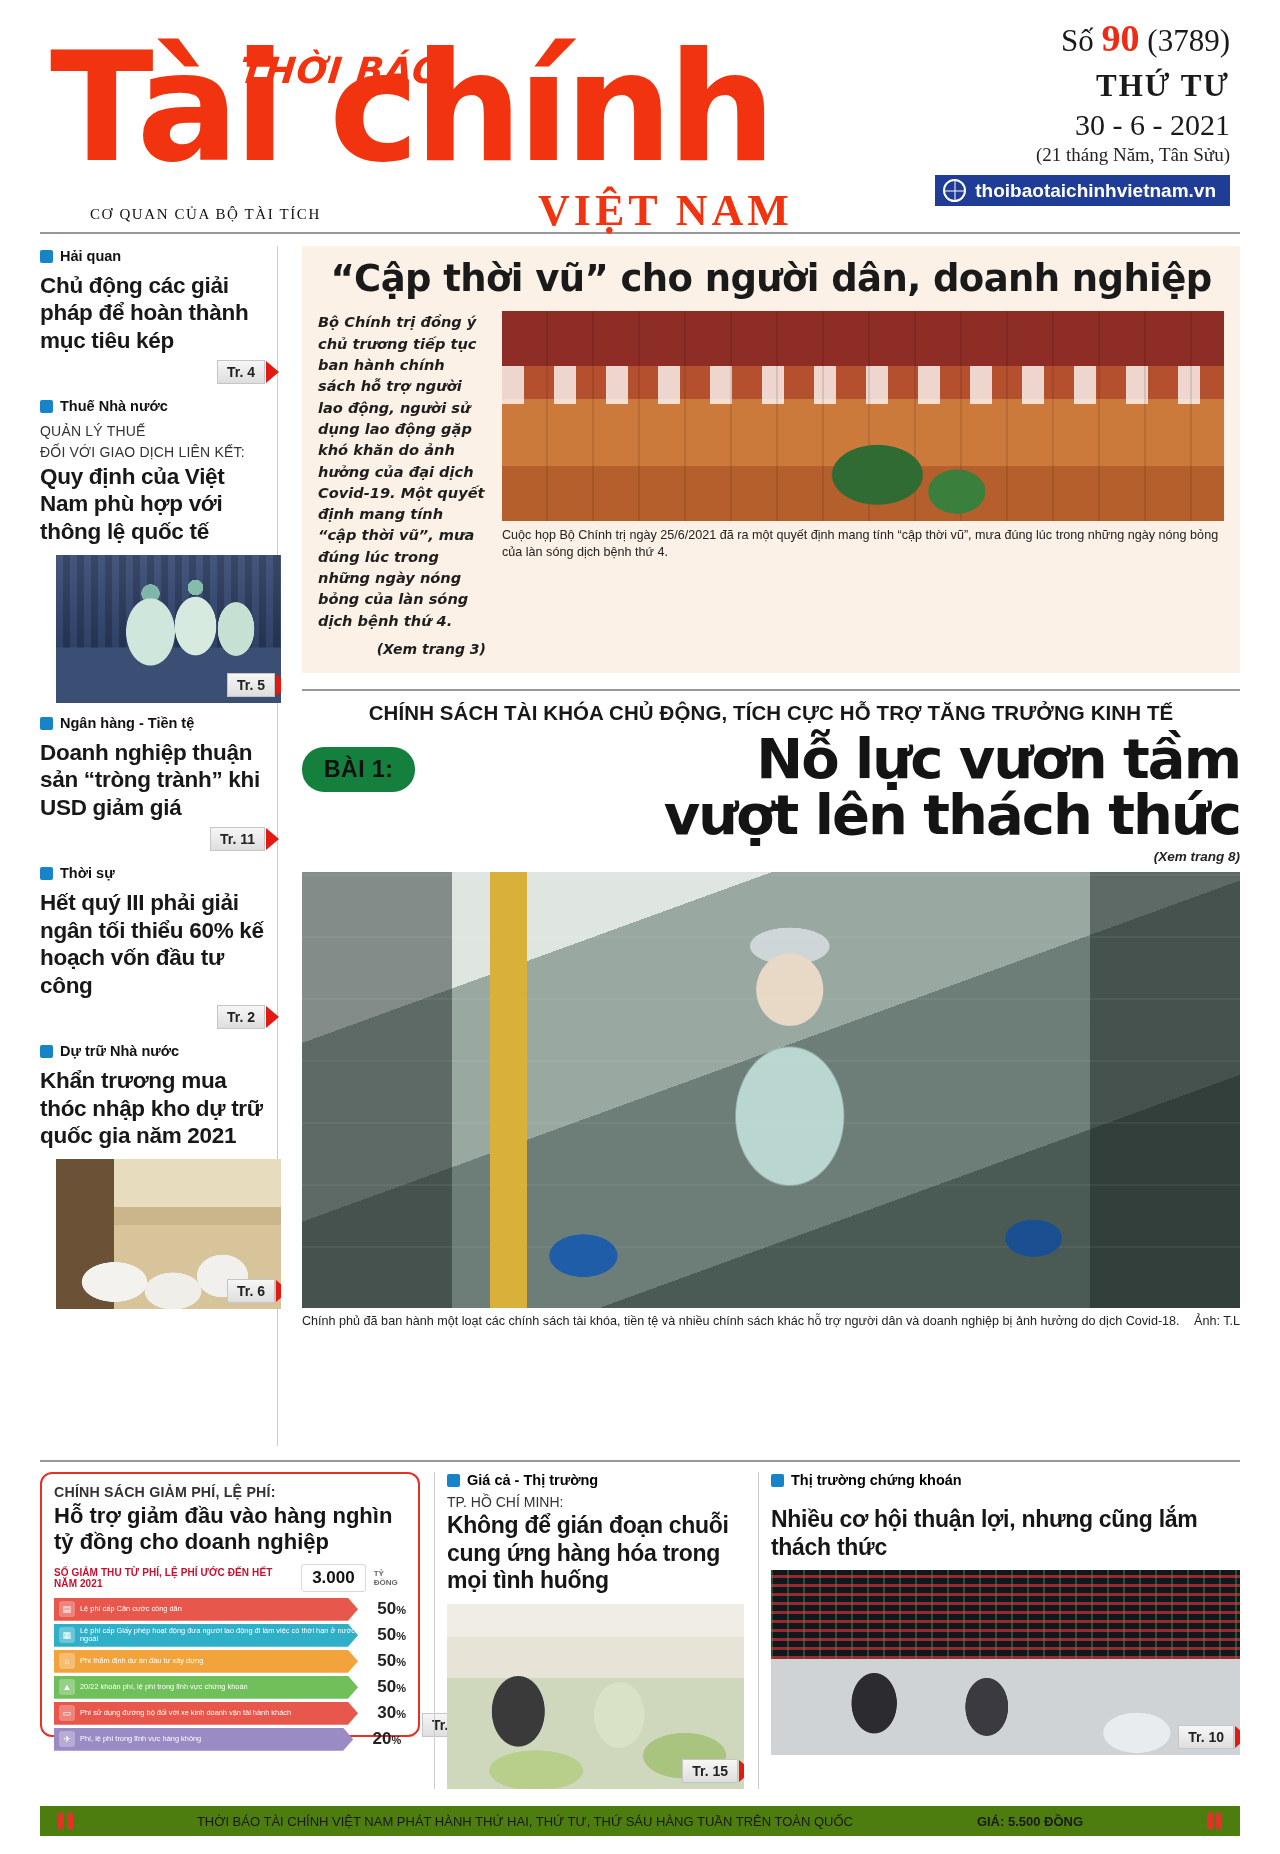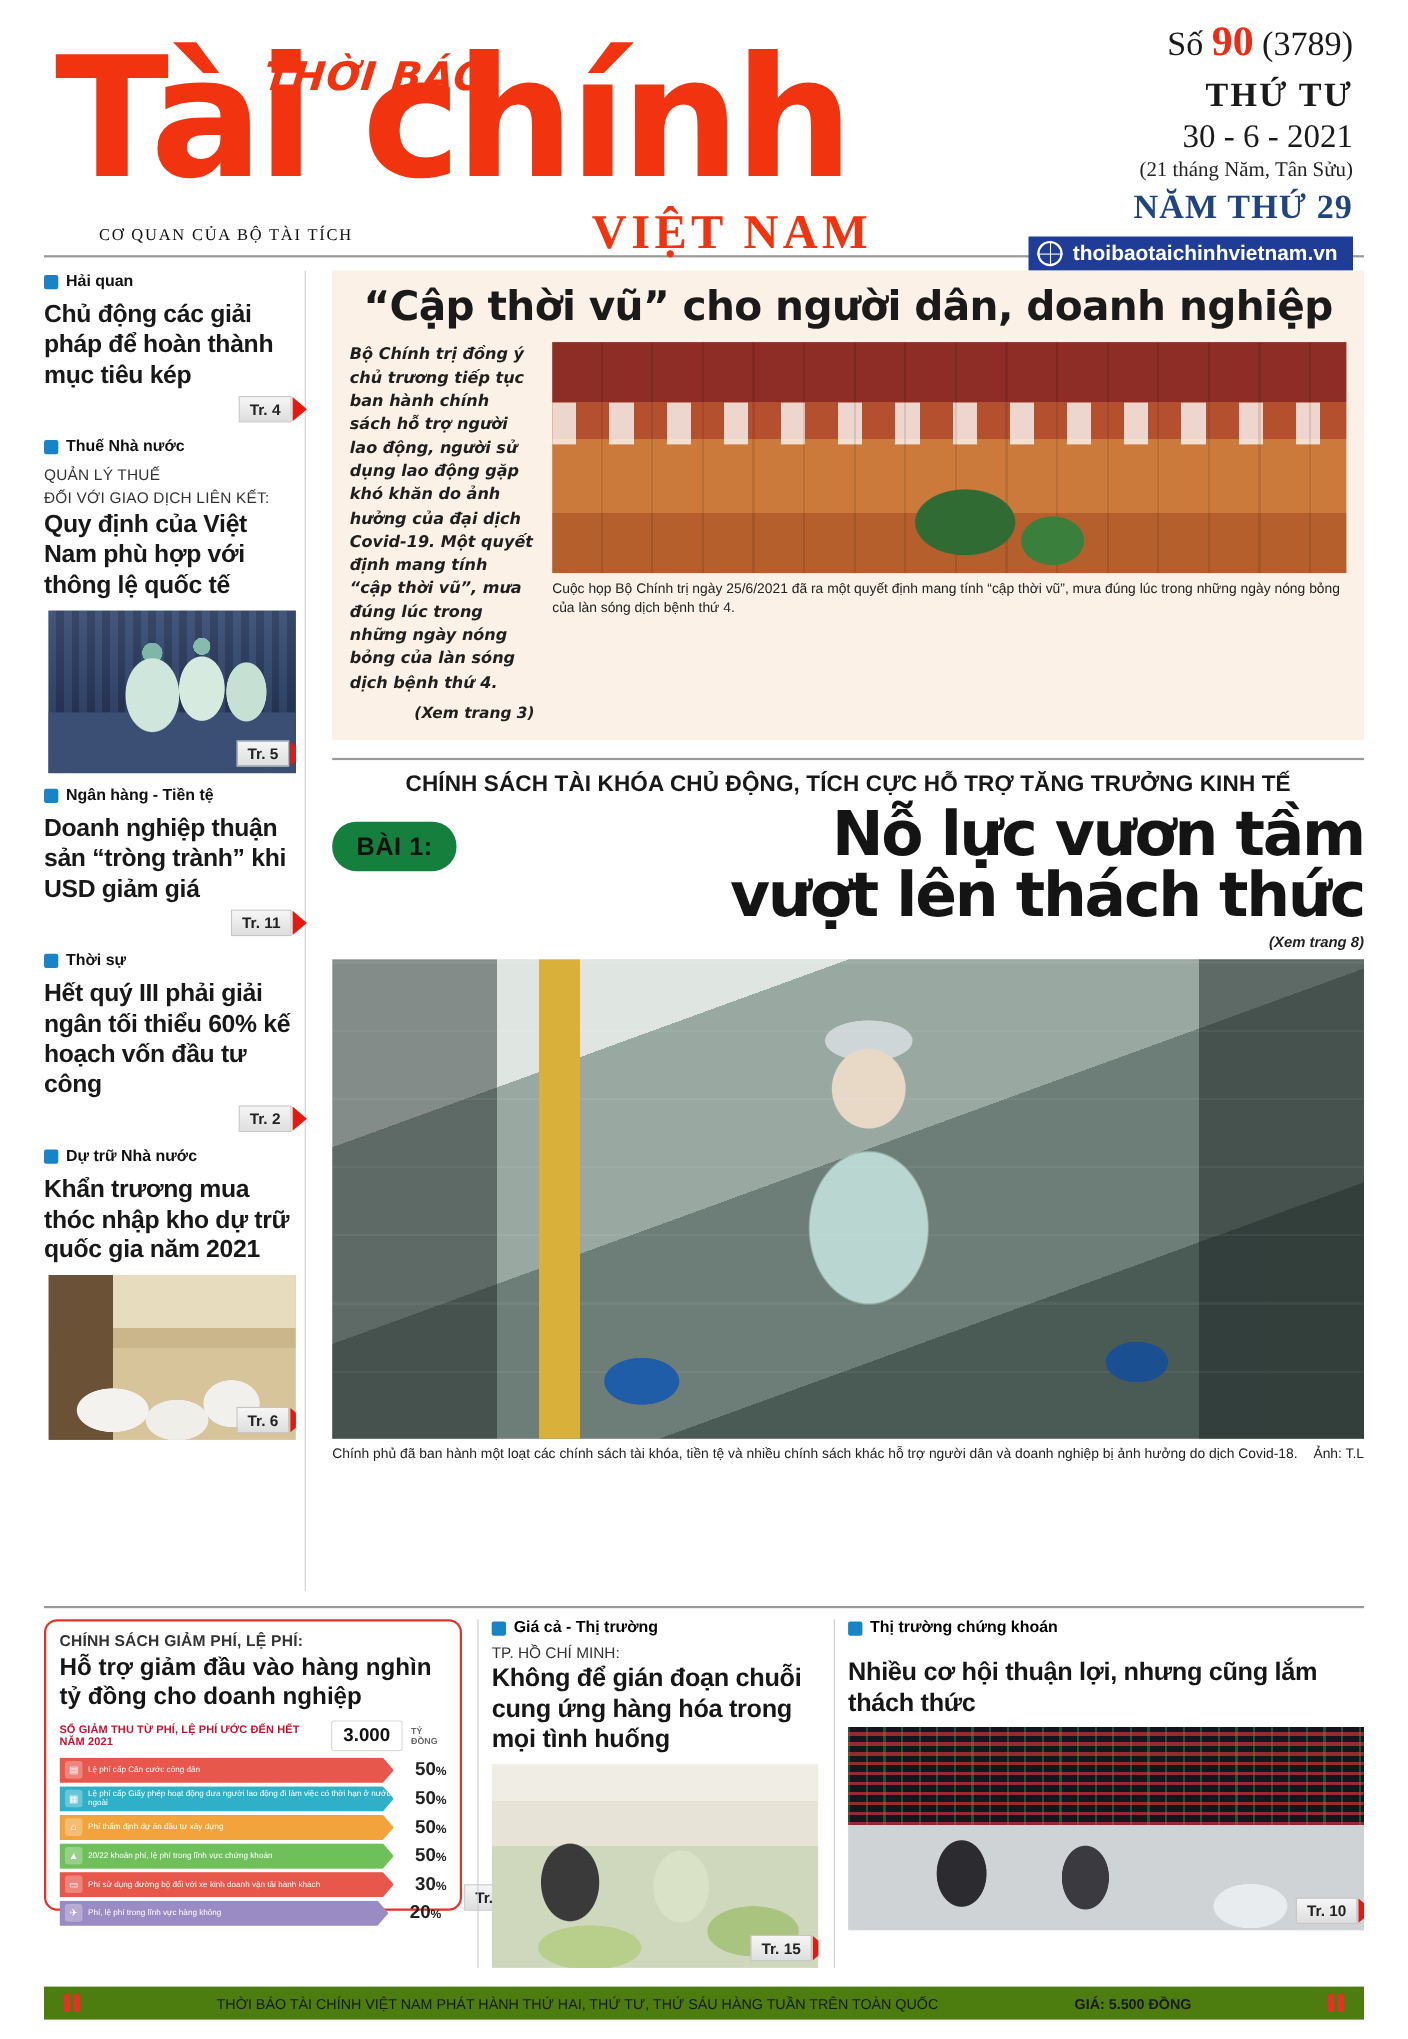--- a/index.html
+++ b/index.html
@@ -145,21 +145,21 @@
     position: absolute; right: -15px; top: 50%; transform: translateY(-50%);
     width: 0; height: 0;
     border-top: 11px solid transparent;
     border-bottom: 11px solid transparent;
     border-left: 13px solid #E21A12;
   }
   .pagetag-row.on-img { position: absolute; right: 6px; bottom: 6px; margin: 0; }
 
   .photo {
     position: relative; width: 100%; overflow: hidden;
-    margin: 10px 4px 12px;
+    margin: 10px 16px 12px;
   }
   .photo-inner { width: 100%; height: 100%; display:block; }
 
   
   .pic-factory {
     height: 148px;
     background:
       linear-gradient(180deg, rgba(255,255,255,.12), rgba(0,0,0,.18)),
       repeating-linear-gradient(90deg,#2b3f6b 0 7px,#1d2e52 7px 14px),
       #26395f;
@@ -431,21 +431,20 @@
 
     <div class="mast-right">
       <div class="issue-line">
         <span>Số</span>
         <span class="num">90</span>
         <span>(3789)</span>
       </div>
       <div class="dow">THỨ TƯ</div>
       <div class="date">30 - 6 - 2021</div>
       <div class="lunar">(21 tháng Năm, Tân Sửu)</div>
-      <div class="year-no">NĂM THỨ 29</div>
       <div class="weburl">
         <span class="globe"></span>
         <span>thoibaotaichinhvietnam.vn</span>
       </div>
     </div>
   </div>
   <div class="rule-top"></div>
 
   <div class="body-grid">
 

